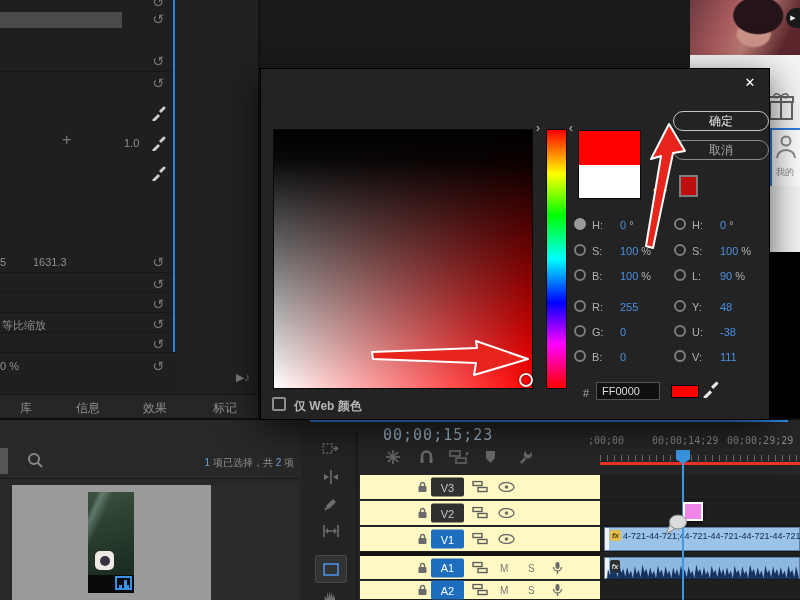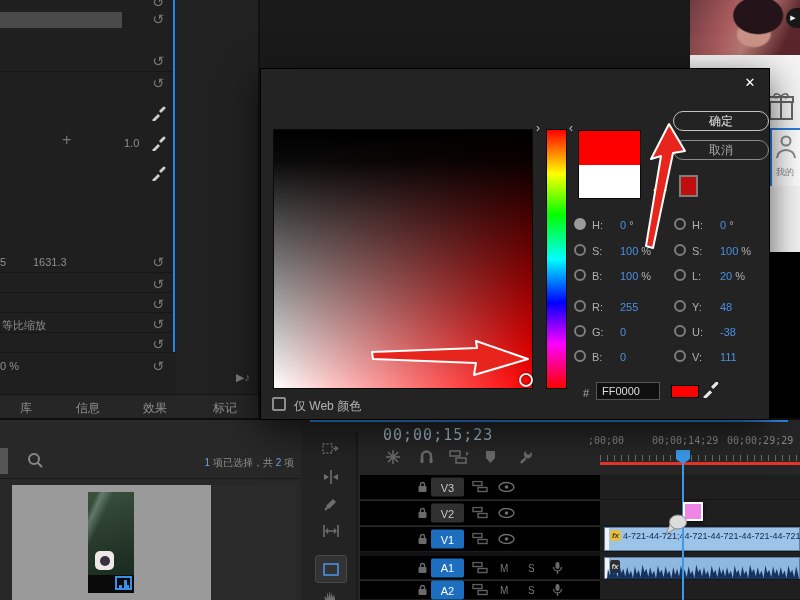--- a/index.html
+++ b/index.html
@@ -61,21 +61,21 @@
   .timecode{position:absolute;left:83px;top:6px;font-size:15px;color:#9db6c9;letter-spacing:1px;}
   .tl-toolrow svg, .tl-toolrow span{opacity:.95;}
   .ruler-lab{position:absolute;top:15px;font-size:10px;color:#8a8a8a;}
   .ticks{position:absolute;left:300px;top:35px;width:200px;height:6px;
     background:repeating-linear-gradient(90deg,#6a6a6a 0 1px,transparent 1px 7px);}
   .redbar{position:absolute;left:300px;top:42px;width:200px;height:3px;background:#e8342a;}
   .tools{position:absolute;left:2px;top:12px;width:56px;height:168px;background:#232323;border-right:2px solid #1a1a1a;}
   .tool{position:absolute;left:20px;width:18px;height:18px;}
   .tool-sel{position:absolute;left:13px;top:123px;width:32px;height:28px;background:#333;border:1px solid #484848;border-radius:3px;}
   .hdr{position:absolute;left:60px;top:55px;width:240px;height:125px;background:#292929;}
-  .hdr-row{position:absolute;left:0;width:240px;border-bottom:1px solid #1d1d1d;background:#000000;}
+  .hdr-row{position:absolute;left:0;width:240px;border-bottom:1px solid #1d1d1d;background:#fef9c3;}
   .lock{position:absolute;left:57px;top:50%;transform:translateY(-50%);}
   .tlabel{position:absolute;left:71px;top:50%;transform:translateY(-50%);width:33px;height:19px;background:#303030;
     color:#c8c8c8;font-size:11px;display:flex;align-items:center;justify-content:center;border-radius:2px;}
   .tlabel.on{background:#1d6ebf;color:#fff;}
   .tr-ic{position:absolute;top:50%;transform:translateY(-50%);}
   .ms{position:absolute;top:50%;transform:translateY(-50%);color:#787878;font-size:10px;}
   .av-div{position:absolute;left:60px;top:132px;width:440px;height:4px;background:#121212;}
   .content{position:absolute;left:300px;top:55px;width:200px;height:125px;background:#1f1f1f;}
   .c-row{position:absolute;left:0;width:200px;border-bottom:1px solid #161616;}
   .clip{position:absolute;background:#9cc4e8;border:1px solid #5c7ea6;}
@@ -116,21 +116,21 @@
   .fval{position:absolute;left:46px;top:1px;font-size:11px;color:#4a90e2;white-space:nowrap;}
   .fval s{text-decoration:none;color:#b0b0b0;margin-left:3px;}
   .hexlab{position:absolute;left:322px;top:318px;font-size:11px;color:#a8a8a8;}
   .hexbox{position:absolute;left:335px;top:313px;width:64px;height:18px;background:#101010;border:1px solid #565656;
     color:#ddd;font-size:11px;line-height:16px;padding-left:5px;}
   .hexsw{position:absolute;left:410px;top:316px;width:28px;height:13px;background:#f00;border:1px solid #000;}
   .btn{position:absolute;left:412px;width:96px;height:20px;border:1px solid #c4c4c4;border-radius:10px;
     background:#232323;color:#e6e6e6;font-size:12px;display:flex;align-items:center;justify-content:center;}
   .btn.cancel{border-color:#8a8a8a;color:#a8a8a8;}
   .chk{position:absolute;left:11px;top:328px;width:14px;height:14px;border:2px solid #8e8e8e;border-radius:2px;}
-  .chk-lab{position:absolute;left:33px;top:329px;font-size:12px;color:#b5b5b5;}
+  .chk-lab{position:absolute;left:33px;top:329px;font-size:12px;color:#b5b5b5;font-weight:bold;}
 
   .arrows{left:0;top:0;width:800px;height:600px;z-index:40;pointer-events:none;}
 </style>
 </head>
 <body>
 
 <div class="stage">
 
   <div class="abs fx-panel">
     <span class="reset-ic" style="top:-6px">↺</span>
@@ -481,21 +481,21 @@
         <span class="fval"><span>0</span><s>°</s></span>
       </div>
     <div class="frow" style="left:413px;top:175px">
         <span class="radio"></span>
         <span class="flabel">S:</span>
         <span class="fval"><span>100</span><s>%</s></span>
       </div>
     <div class="frow" style="left:413px;top:200px">
         <span class="radio"></span>
         <span class="flabel">L:</span>
-        <span class="fval"><span>20</span><s>%</s></span>
+        <span class="fval"><span>90</span><s>%</s></span>
       </div>
     <div class="frow" style="left:413px;top:231px">
         <span class="radio"></span>
         <span class="flabel">Y:</span>
         <span class="fval"><span>48</span><s></s></span>
       </div>
     <div class="frow" style="left:413px;top:256px">
         <span class="radio"></span>
         <span class="flabel">U:</span>
         <span class="fval"><span>-38</span><s></s></span>

